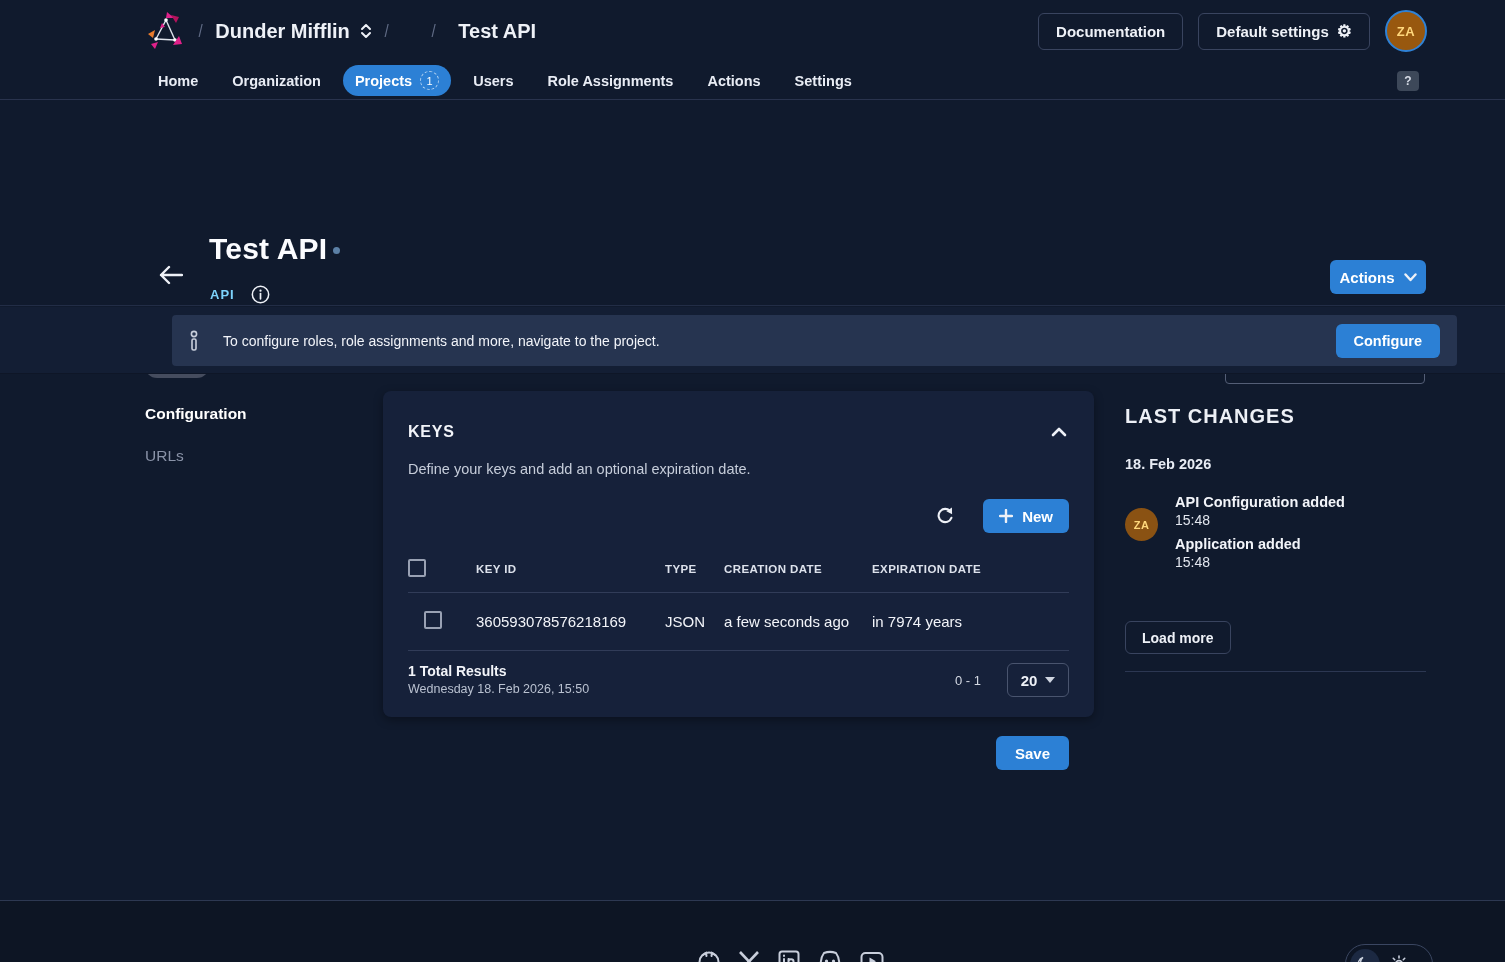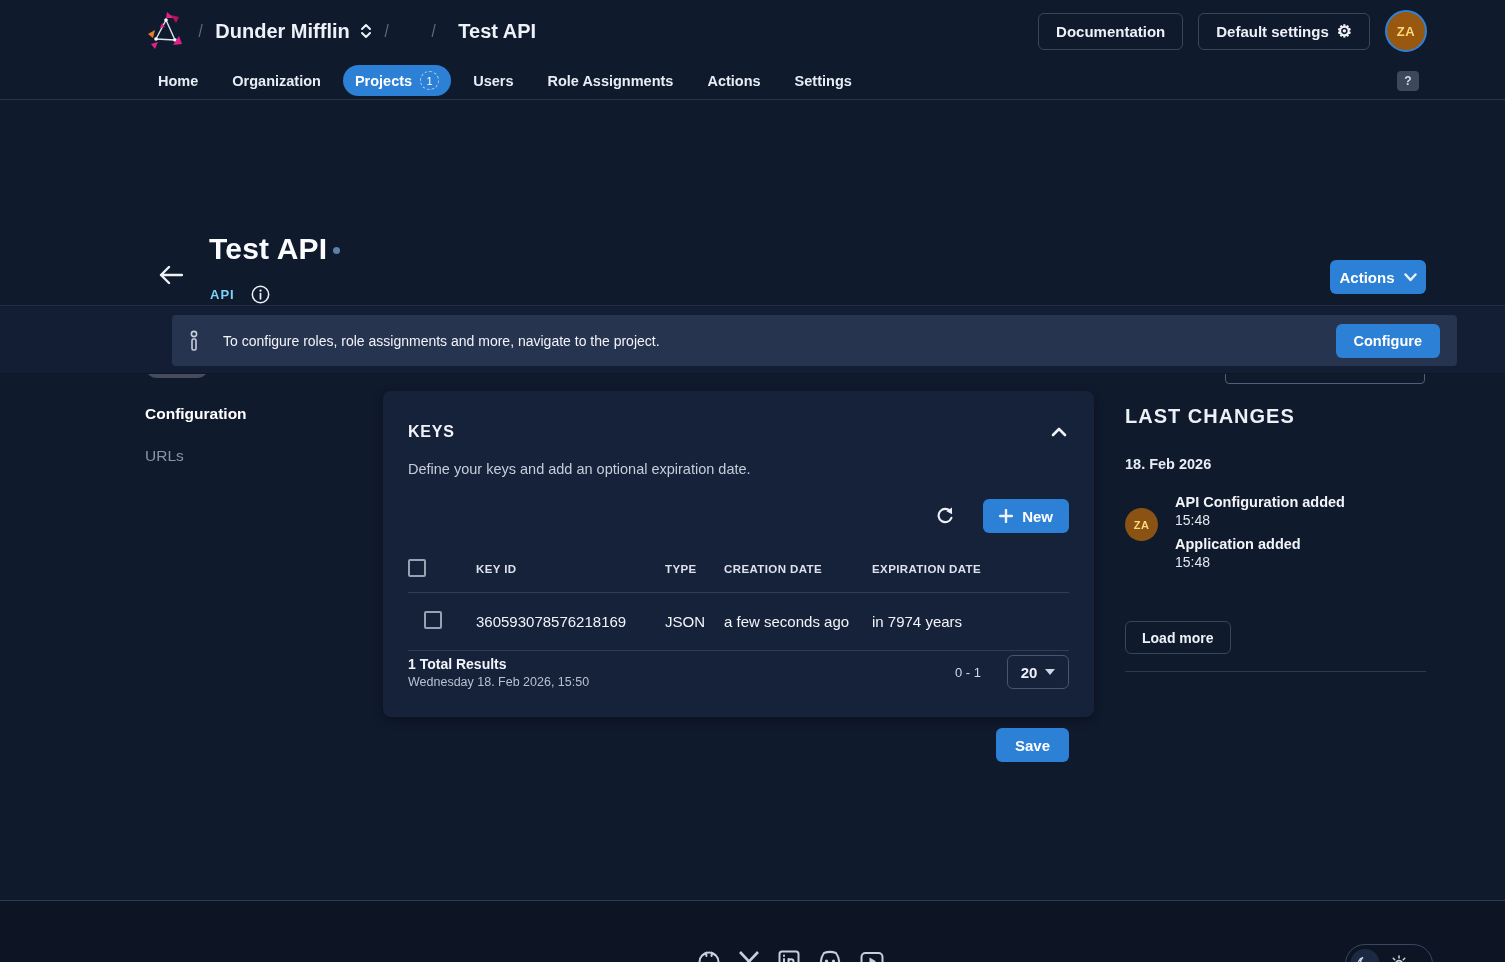--- a/index.html
+++ b/index.html
@@ -98,21 +98,21 @@
   table.keys th { text-align:left; font-size:11.5px; font-weight:700; letter-spacing:.4px; color:#dde2ec;
                   padding:10px 0 13px 0; border-bottom:1px solid #313c58; }
   table.keys td { font-size:15px; color:#f2f4f9; padding:18px 0; border-bottom:1px solid #313c58; }
   .col-check { width:68px; }
   .col-keyid { width:189px; }
   .col-type  { width:59px; }
   .col-cdate { width:148px; }
   .checkbox { width:18px; height:18px; border:2px solid #99a1b3; border-radius:2px; background:transparent;
               display:inline-block; cursor:pointer; }
   td .checkbox { margin-left:16px; }
-  .table-foot { display:flex; align-items:center; margin-top:4px; }
+  .table-foot { display:flex; align-items:flex-start; margin-top:12px; }
   .total-results { font-size:14px; font-weight:700; color:#f2f4f9; }
   .foot-time { font-size:12.5px; color:#b9c1d0; margin-top:3px; }
   .foot-right { margin-left:auto; display:flex; align-items:center; gap:26px; }
   .range-label { font-size:13px; color:#d3d8e2; }
   .page-size { width:62px; height:34px; border:1px solid #49546e; border-radius:6px; display:flex;
                align-items:center; justify-content:center; gap:8px; cursor:pointer; font-size:15px; font-weight:700; }
   .caret-down { width:0; height:0; border-left:5px solid transparent; border-right:5px solid transparent;
                 border-top:6px solid #cfd5e1; }
   .card-save { display:flex; justify-content:flex-end; margin-top:39px; }
   .save-btn { height:34px; padding:0 19px; background:#2c80d5; border:none; border-radius:6px; color:#fff;

